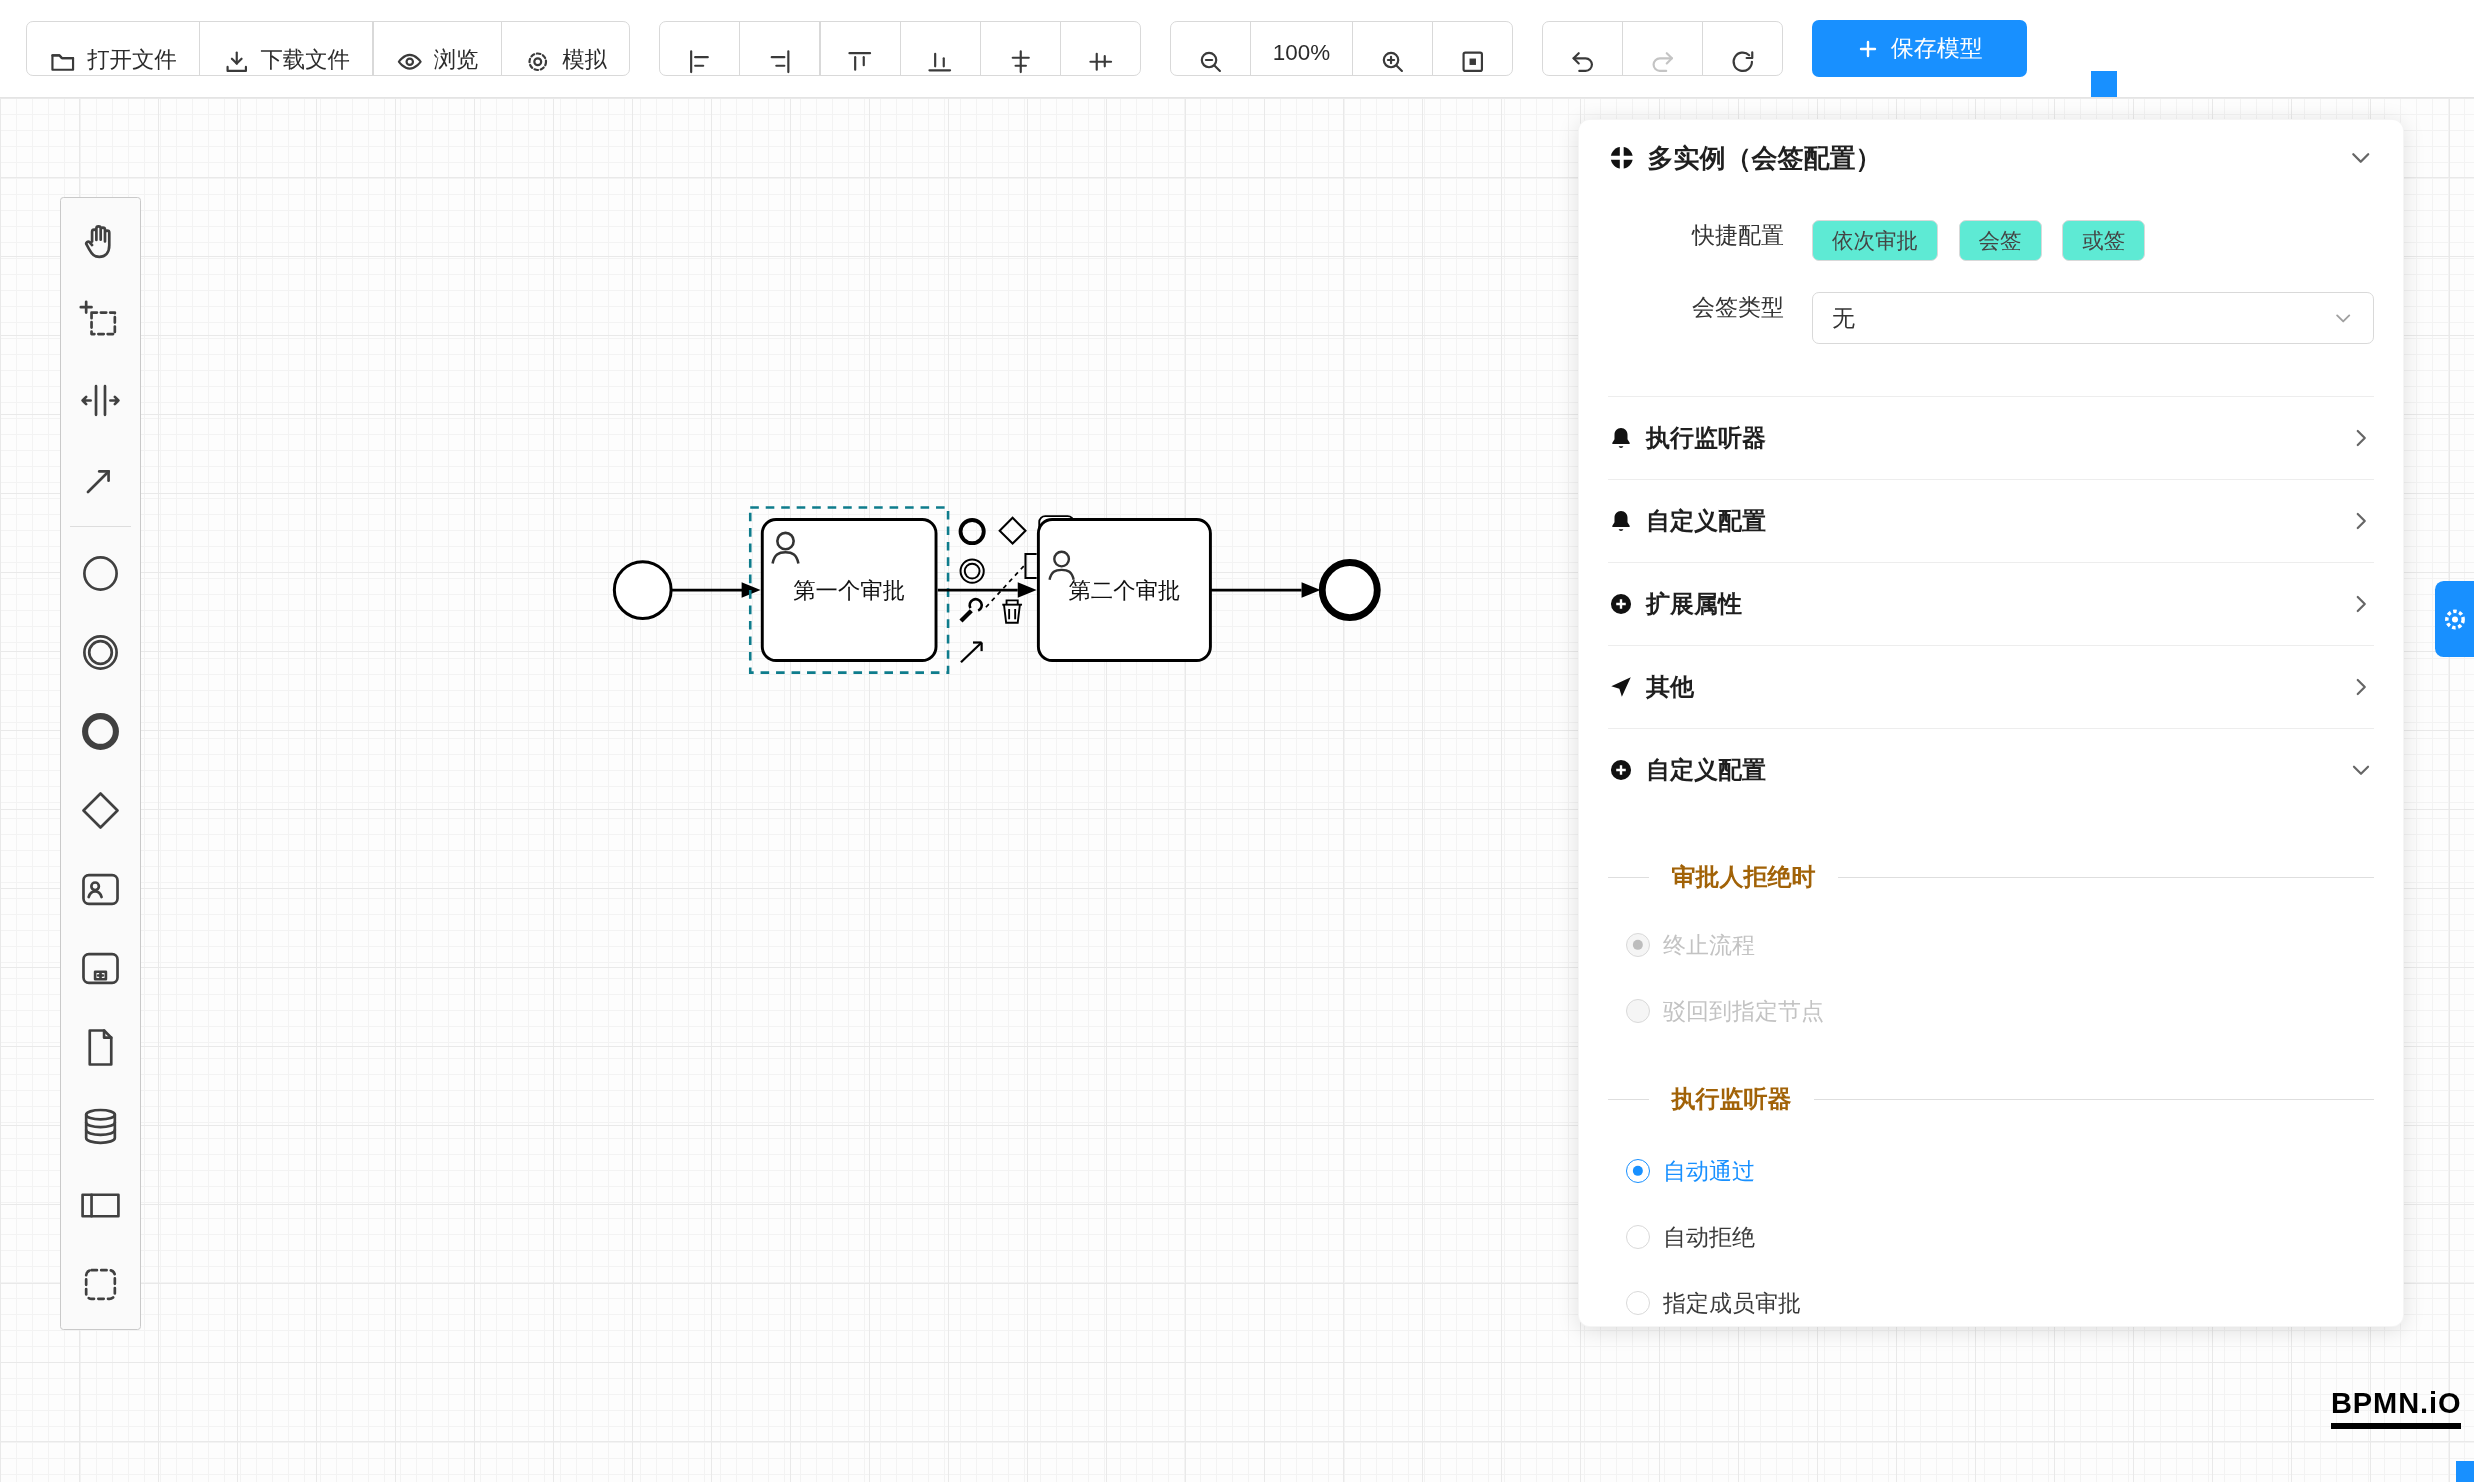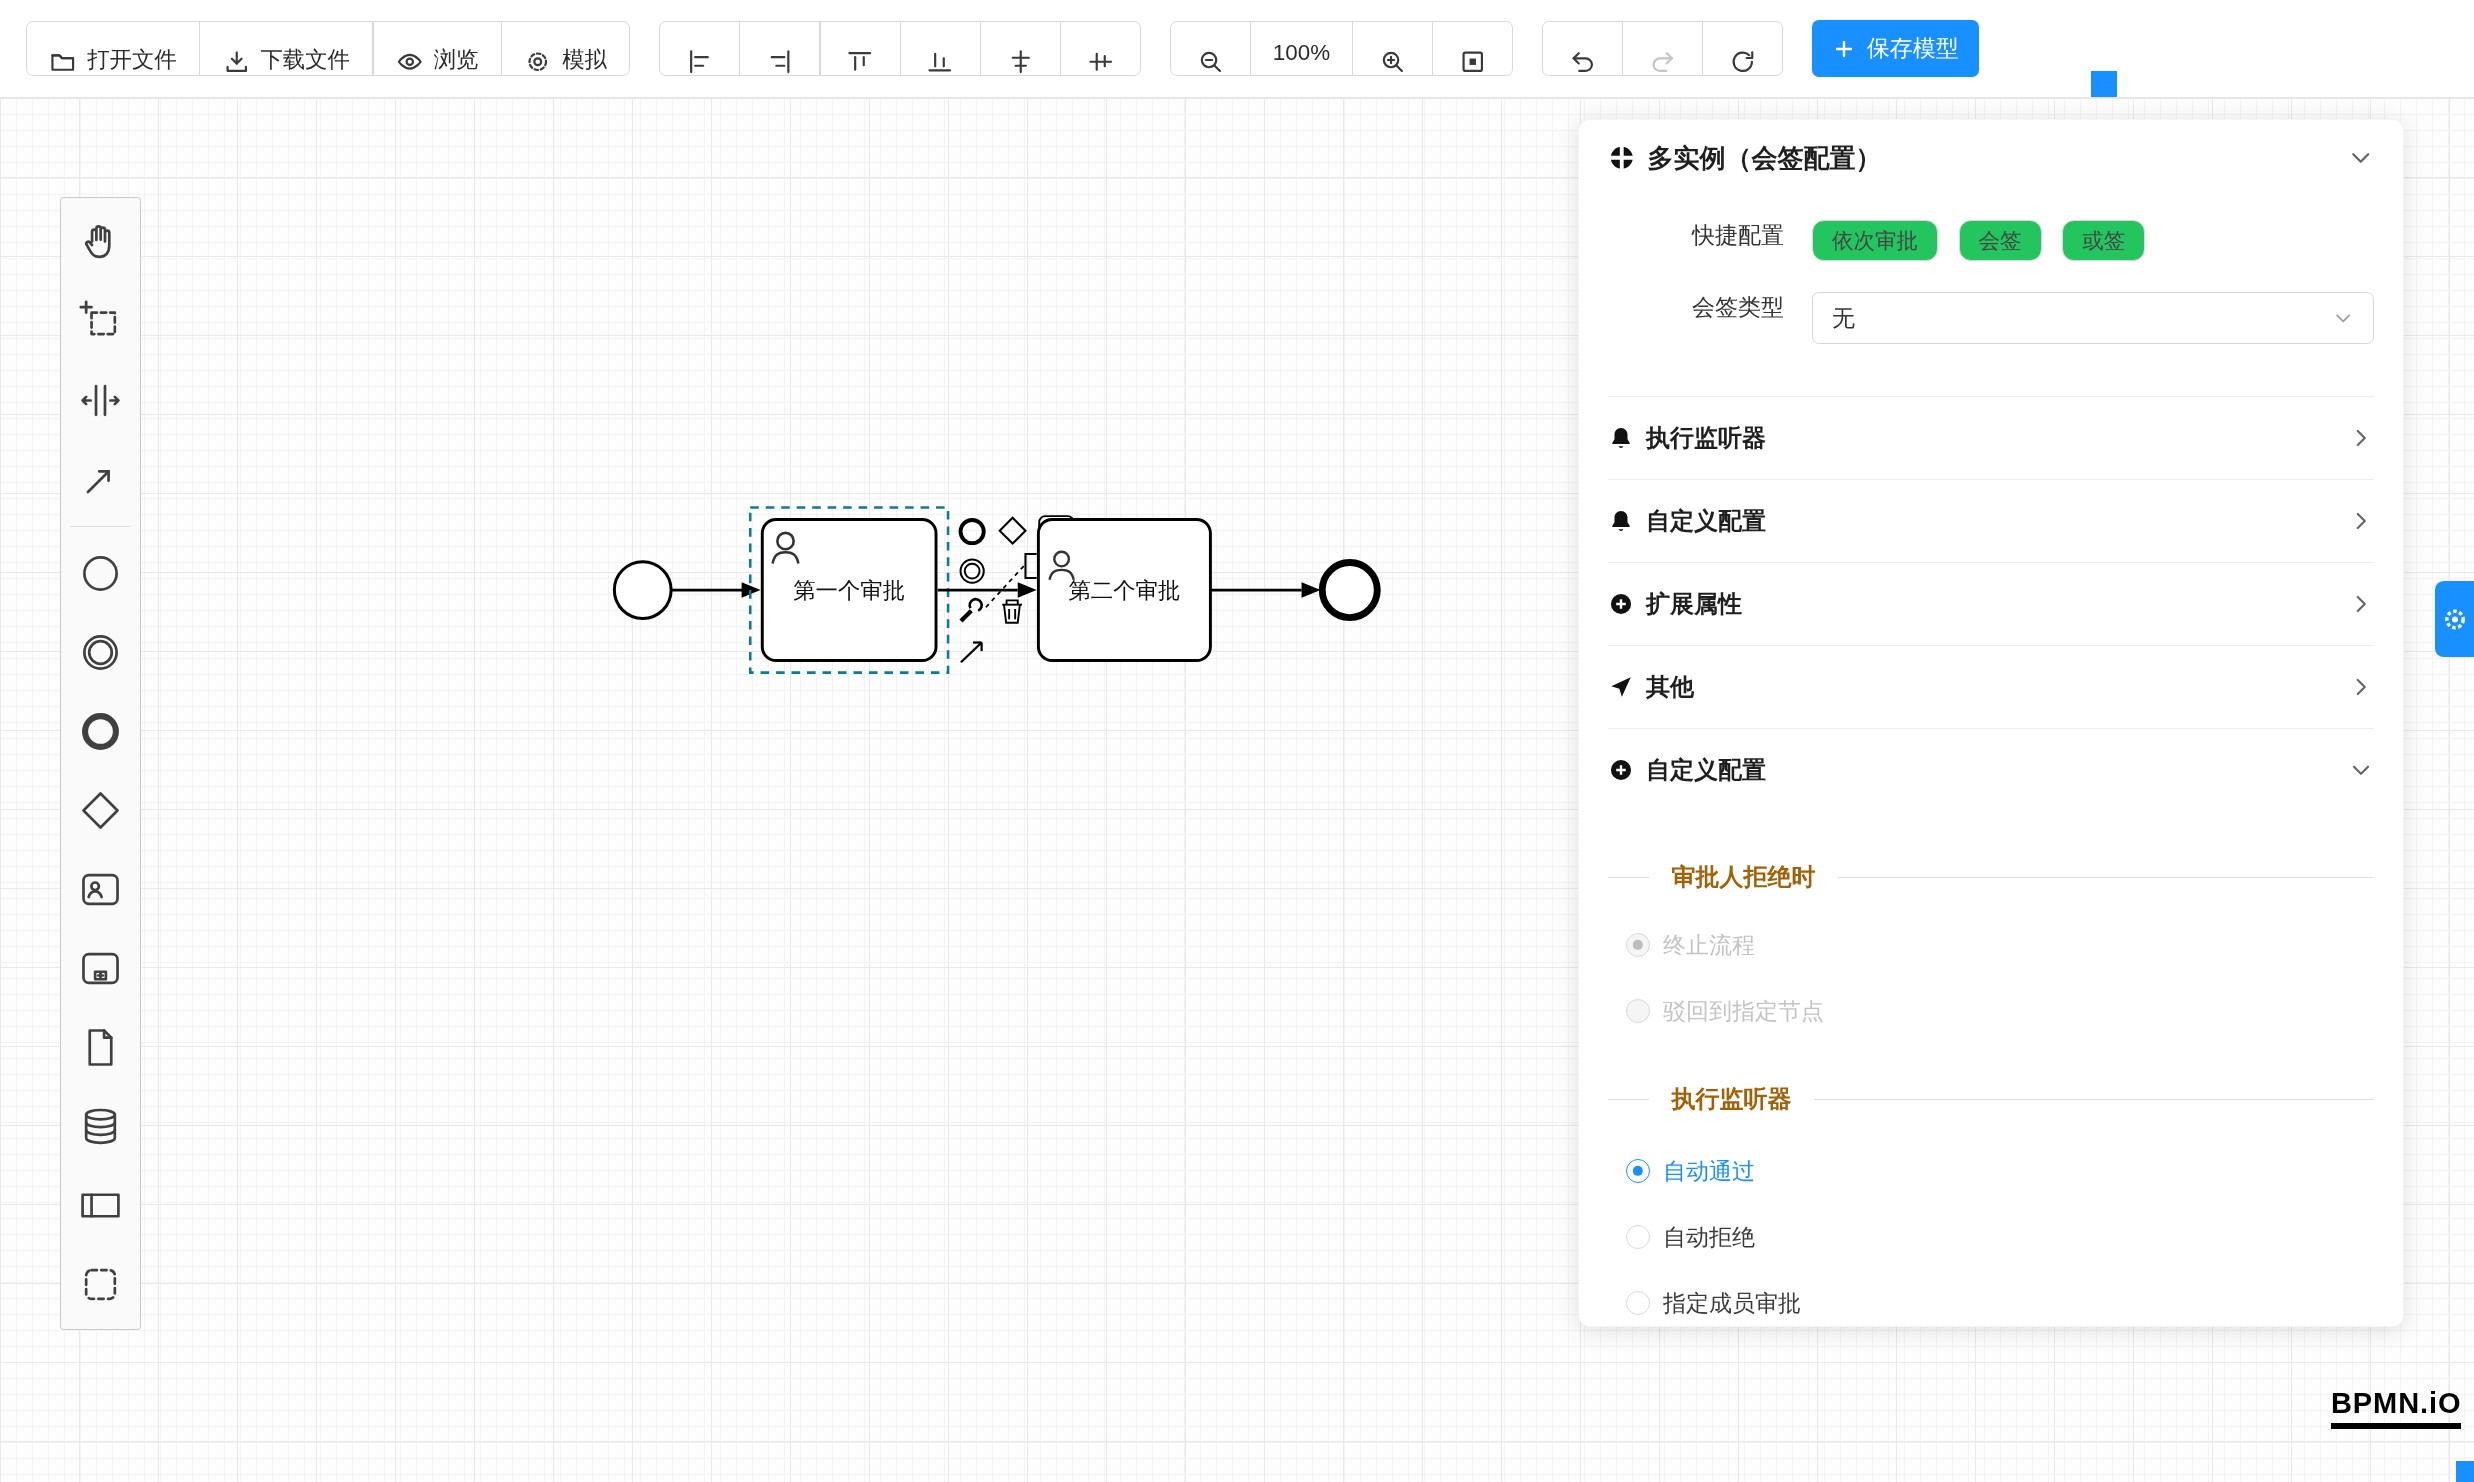--- a/index.html
+++ b/index.html
@@ -26,21 +26,21 @@
     cursor:pointer;box-sizing:border-box;}
   .btn-group .tb-btn + .tb-btn{margin-left:-0.9px;}
   .btn-group .tb-btn:first-child{border-radius:6.9px 0 0 6.9px;}
   .btn-group .tb-btn:last-child{border-radius:0 6.9px 6.9px 0;}
   .tb-btn.icon-only{width:81px;padding:0;}
   .tb-btn svg{width:27.5px;height:27.5px;flex:none;}
   .tb-btn.zoom-display{cursor:default;font-size:22.4px;color:#2b2b2b;width:103px;padding:9px;}
   .icon-stroke{fill:none;stroke:#3a3a3a;stroke-width:1.9;stroke-linecap:round;stroke-linejoin:round;}
   .icon-stroke.light{stroke:#c4c4c4;}
   .save-btn{height:57px;background:#1890ff;color:#fff;border:none;border-radius:6.9px;
-    font-size:23px;padding:0 20px;display:inline-flex;align-items:center;gap:10.3px;cursor:pointer;}
+    font-size:23px;padding:0 44px;display:inline-flex;align-items:center;gap:10.3px;cursor:pointer;}
   .save-btn svg{width:24px;height:24px;}
 
   
   .palette{position:absolute;left:60px;top:197px;width:81px;background:#fafafa;
     border:0.9px solid #c9c9c9;border-radius:3.4px;z-index:10;padding:5.2px 0;box-sizing:border-box;}
   .palette-entry{height:79px;display:flex;align-items:center;justify-content:center;cursor:pointer;}
   .palette-entry svg{width:43px;height:43px;fill:none;stroke:#404040;stroke-width:1.5;
     stroke-linecap:round;stroke-linejoin:round;}
   .palette-sep{height:0.9px;background:#ddd;margin:6.9px 8.6px;}
 
@@ -48,21 +48,21 @@
   .panel{position:absolute;left:1578px;top:119px;width:826px;height:1208px;background:#fff;
     border-radius:12px;box-shadow:0 3.4px 22.4px rgba(0,0,0,.12);border:0.9px solid rgba(0,0,0,.04);
     z-index:20;box-sizing:border-box;padding:0 29px;overflow:hidden;}
   .panel-header{height:76px;display:flex;align-items:center;gap:12px;}
   .panel-header svg{width:27.5px;height:27.5px;flex:none;}
   .panel-title{font-size:26px;font-weight:600;color:#1f1f1f;flex:1;}
   .chev{width:26px;height:26px;fill:none;stroke:#666;stroke-width:2;stroke-linecap:round;stroke-linejoin:round;flex:none;}
   .form-row{display:flex;align-items:flex-start;}
   .form-row .row-label{flex:0 0 176px;text-align:right;margin-right:28px;font-size:23px;color:#333;}
   .row-quick{margin-top:24px;height:41px;}
-  .mini-btn{height:41px;padding:0 19px;border:0.9px solid #d9d9d9;border-radius:12px;background:#22c55e;
+  .mini-btn{height:41px;padding:0 19px;border:0.9px solid #d9d9d9;border-radius:7px;background:#5eead4;
     font-size:21.5px;color:#444;margin-right:20.6px;cursor:pointer;display:inline-flex;align-items:center;}
   .row-type{margin-top:31px;height:52px;}
   .select{flex:1;height:52px;border:0.9px solid #d9d9d9;border-radius:6.9px;display:flex;align-items:center;
     padding:0 19px;box-sizing:border-box;font-size:23px;color:#333;cursor:pointer;background:#fff;}
   .select .sel-value{flex:1;}
   .sections{margin-top:52px;}
   .section-row{height:82px;display:flex;align-items:center;border-top:0.9px solid #ededed;cursor:pointer;}
   .section-row svg.sec-icon{width:26px;height:26px;flex:none;}
   .section-title{font-size:24px;font-weight:600;color:#1f1f1f;margin-left:12px;flex:1;}
   .divider{display:flex;align-items:center;height:26px;}

